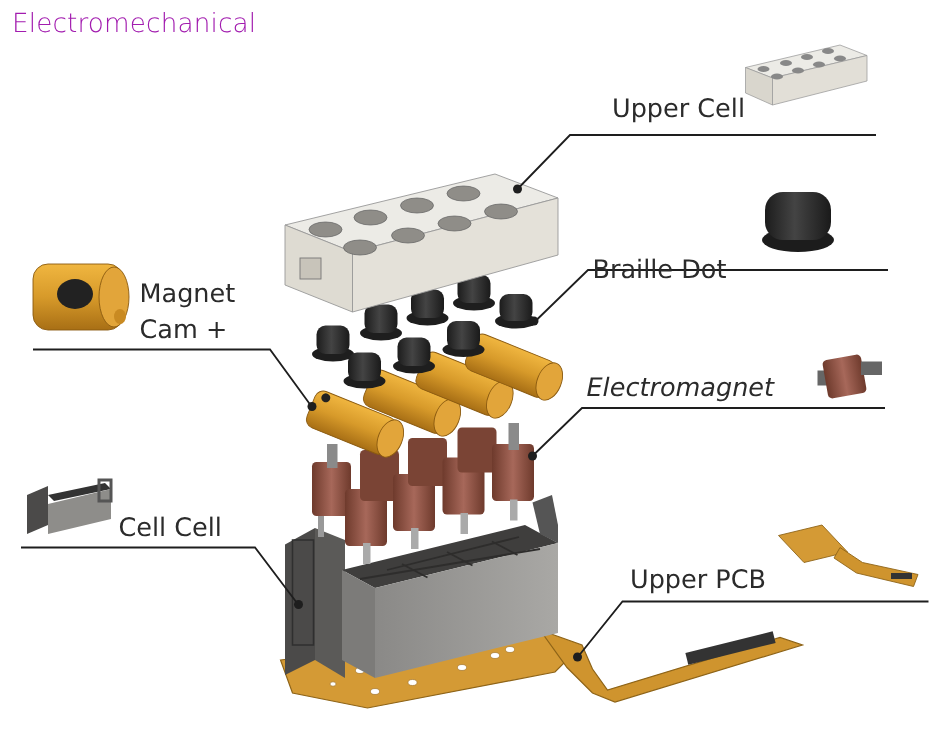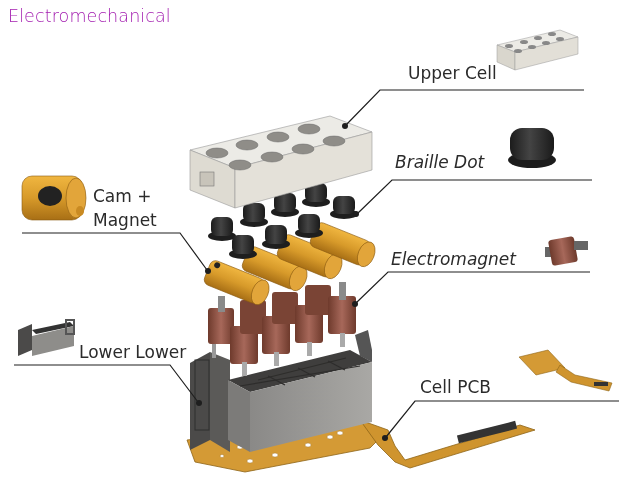--- a/index.html
+++ b/index.html
@@ -238,20 +238,20 @@
     <circle cx="345" cy="126" r="3"></circle>
     <circle cx="356" cy="214" r="3"></circle>
     <circle cx="208" cy="271" r="3"></circle>
     <circle cx="355" cy="304" r="3"></circle>
     <circle cx="199" cy="403" r="3"></circle>
     <circle cx="385" cy="438" r="3"></circle>
   </g>
 </svg>
 
 <div class="label" style="left:384px; top:62px;margin-left:24px;">Upper Cell</div>
-<div class="label" style="left:395px; top:151px;font-style:italic;">Braille Dot</div>
+<div class="label" style="left:395px; top:169px;">Braille Dot</div>
 <div class="label" style="left:93px; top:184px; line-height:24px;">
+  <div>Magnet</div>
   <div>Cam +</div>
-  <div>Magnet</div>
 </div>
 <div class="label" style="left:391px; top:248px;font-style:italic;">Electromagnet</div>
-<div class="label" style="left:79px; top:341px;">Lower Lower</div>
-<div class="label" style="left:420px; top:376px;">Cell PCB</div>
+<div class="label" style="left:79px; top:341px;">Cell Cell</div>
+<div class="label" style="left:420px; top:376px;">Upper PCB</div>
 
 </body></html>

